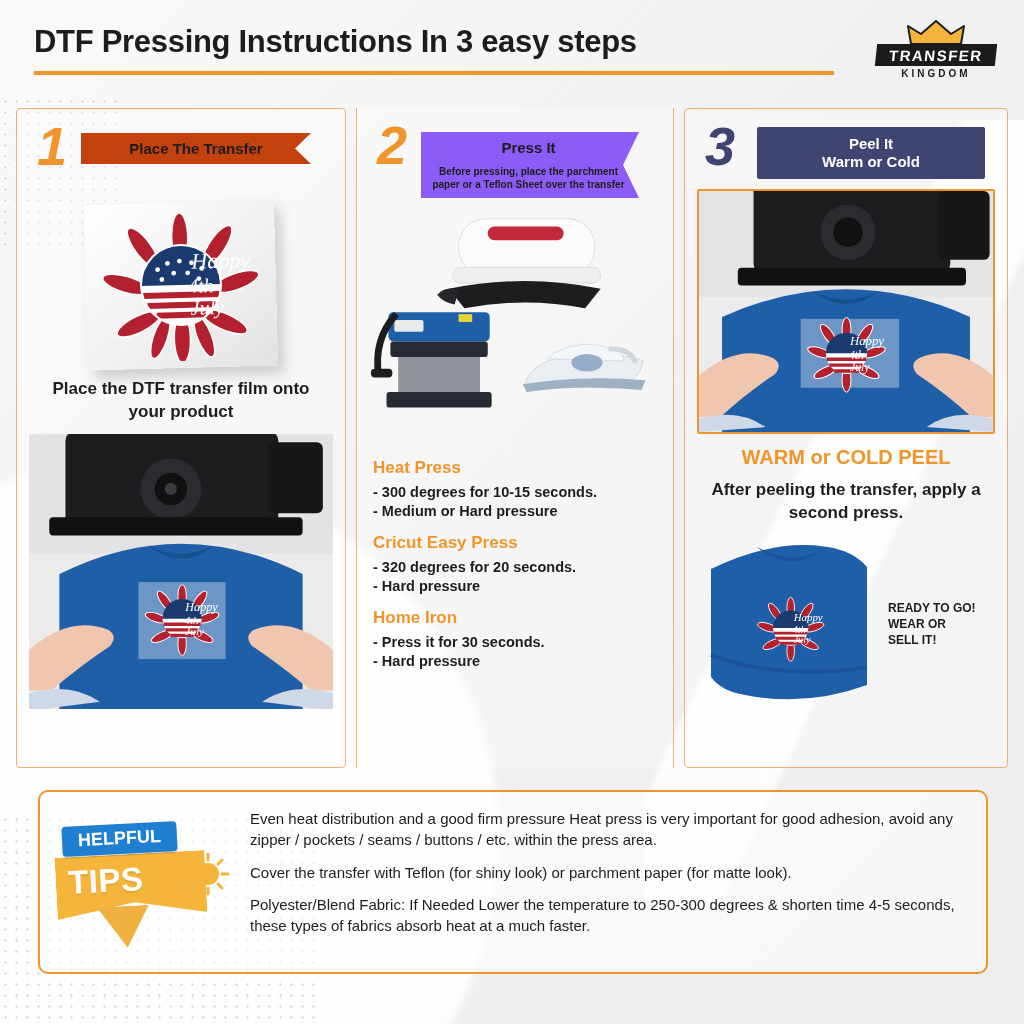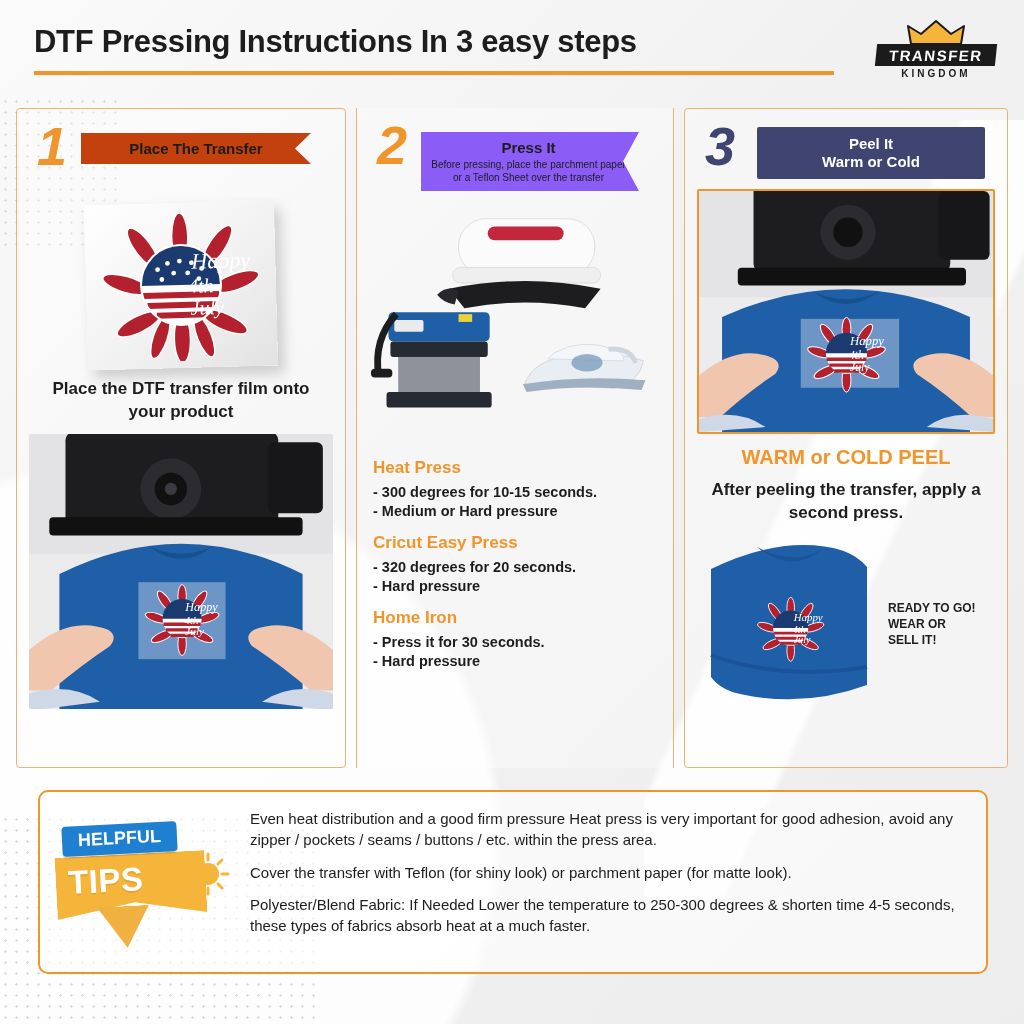--- a/index.html
+++ b/index.html
@@ -136,23 +136,23 @@
     background: #3f4470; color: #fff;
     clip-path: none;
     border-radius: 2px;
     left: 60px; right: 10px; top: 4px;
     line-height: 1.2;
     padding: 8px 6px;
   }
   .ribbon .sub {
     display: block;
     font-size: 10px;
-    font-weight: normal;
+    font-weight: bold;
     line-height: 1.3;
-    margin-top: 2px;
+    margin-top: 9px;
     color: #1d1d1d;
   }
 
   .caption {
     text-align: center;
     font-weight: bold;
     font-size: 17px;
     line-height: 1.35;
     color: #1d1d1d;
     margin: 10px 4px;

